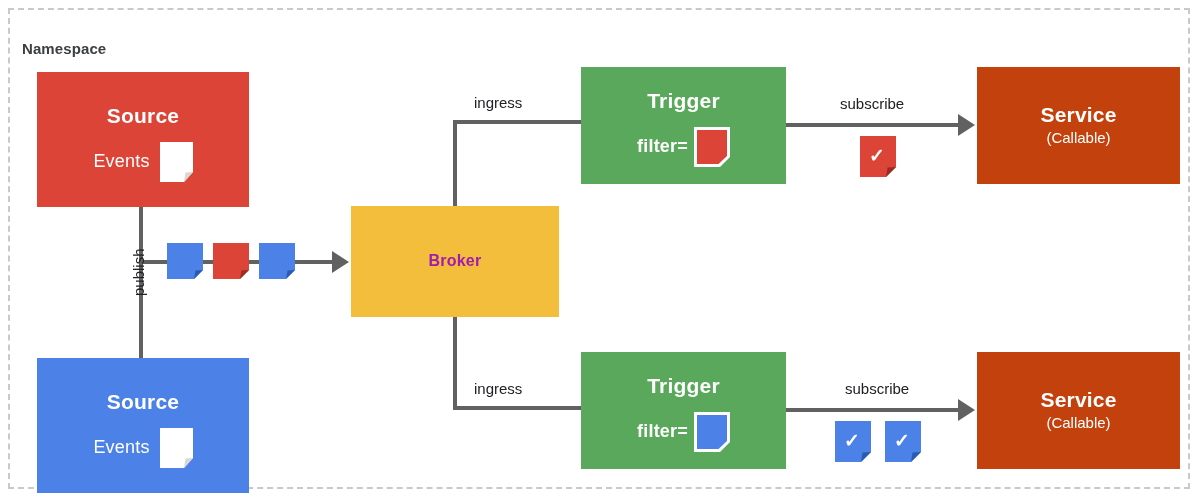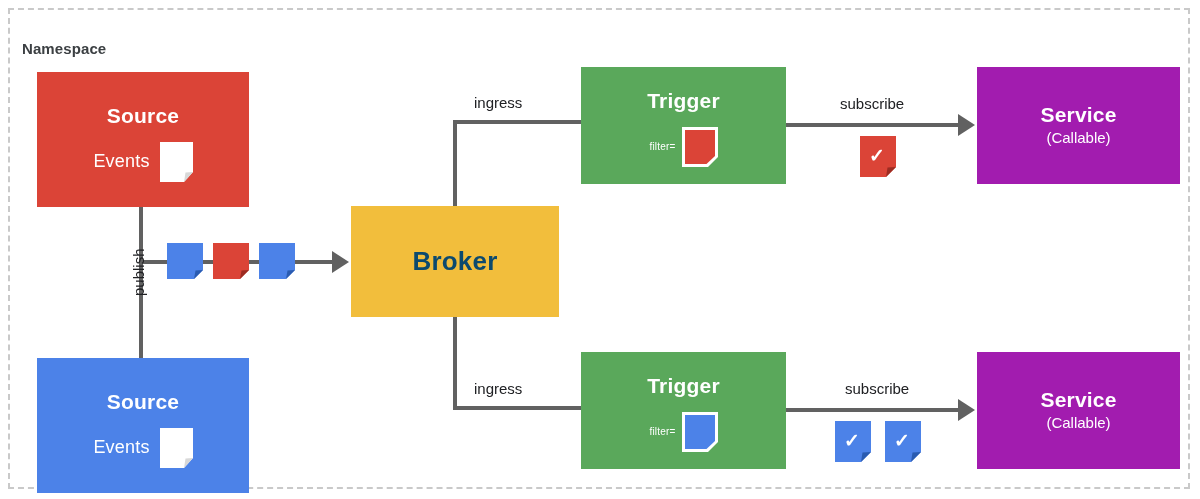--- a/index.html
+++ b/index.html
@@ -80,41 +80,41 @@
     letter-spacing: .2px;
   }
 
   
   .broker-box {
     left: 351px; top: 206px;
     width: 208px; height: 111px;
     background: #F2BE3C;
     color: #000000;
   }
-  .broker-box .node-title { color: #0c4a6e; font-size: 26px; }
+  .broker-box .node-title { color: #a21caf; font-size: 16px; }
 
   
   .trigger-box { width: 205px; height: 117px; background: #5AA85B; align-items: center; }
   .trigger-top    { left: 581px; top: 67px; }
   .trigger-bottom { left: 581px; top: 352px; }
   .trigger-title { margin-top: 6px; }
   .trigger-filter-row {
     display: flex;
     align-items: center;
     gap: 6px;
     margin-top: 14px;
   }
   .trigger-filter-label {
-    font-size: 10px;
-    font-weight: normal;
+    font-size: 18px;
+    font-weight: bold;
     letter-spacing: .2px;
   }
 
   
-  .service-box { width: 203px; height: 117px; background: #a21caf; }
+  .service-box { width: 203px; height: 117px; background: #c2410c; }
   .service-top    { left: 977px; top: 67px; }
   .service-bottom { left: 977px; top: 352px; }
 
   
   .evt {
     position: relative;
     display: inline-block;
     box-sizing: border-box;
   }
   .evt .evt-shape {

